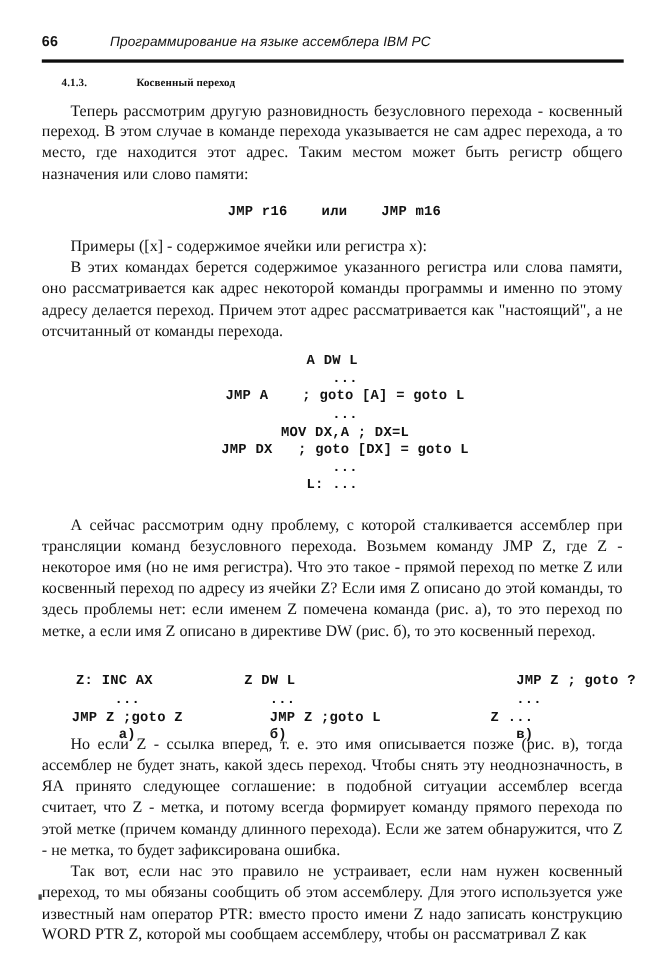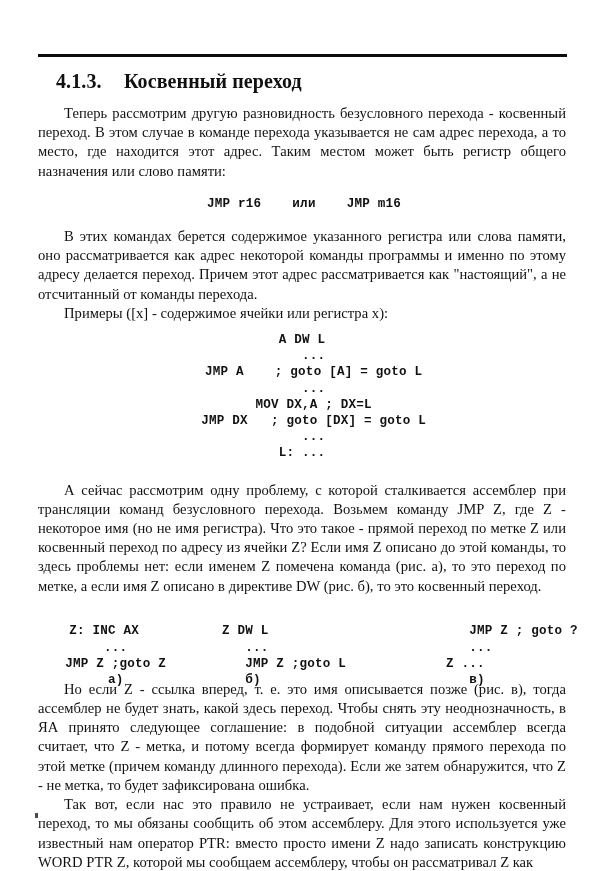--- a/index.html
+++ b/index.html
@@ -64,21 +64,21 @@
   .col {
     position: absolute;
     left: 38px;
     top: 70px;
     width: 528px;
   }
 
   h2.section-title {
     font-family: "Liberation Serif", "DejaVu Serif", serif;
     font-weight: bold;
-    font-size: 20px;
+    font-size: 10px;
     margin: 0 0 11px 0;
     padding-left: 18px;
     letter-spacing: 0.1px;
     white-space: pre;
   }
   h2.section-title .num { display: inline-block; width: 68px; }
 
   p.body {
     margin: 0;
     font-size: 14.6px;
@@ -134,34 +134,38 @@
     height: 5px;
     background: #2a2a2a;
     opacity: .85;
   }
 </style>
 </head>
 <body>
 
 <div class="page">
 
+  <div class="running-head">
+    <span class="folio">66</span>
+    <span class="head-title">Программирование на языке ассемблера IBM PC</span>
+  </div>
   <div class="head-rule"></div>
 
   <div class="col">
 
     <h2 class="section-title"><span class="num">4.1.3.</span><span>Косвенный переход</span></h2>
 
     <p class="body">Теперь рассмотрим другую разновидность безусловного перехода - косвенный переход. В этом случае в команде перехода указывается не сам адрес перехода, а то место, где находится этот адрес. Таким местом может быть регистр общего назначения или слово памяти:</p>
 
     <div class="gap-m"></div>
     <pre class="code inset">JMP r16    или    JMP m16</pre>
     <div class="gap-m"></div>
 
+    <p class="body">Примеры ([x] - содержимое ячейки или регистра x):</p>
     <p class="body">В этих командах берется содержимое указанного регистра или слова памяти, оно рассматривается как адрес некоторой команды программы и именно по этому адресу делается переход. Причем этот адрес рассматривается как "настоящий", а не отсчитанный от команды перехода.</p>
-    <p class="body">Примеры ([x] - содержимое ячейки или регистра x):</p>
 
     <div class="gap-s"></div>
     <pre class="code">A DW L
    ...
    JMP A    ; goto [A] = goto L
    ...
    MOV DX,A ; DX=L
    JMP DX   ; goto [DX] = goto L
    ...
 L: ...</pre>

